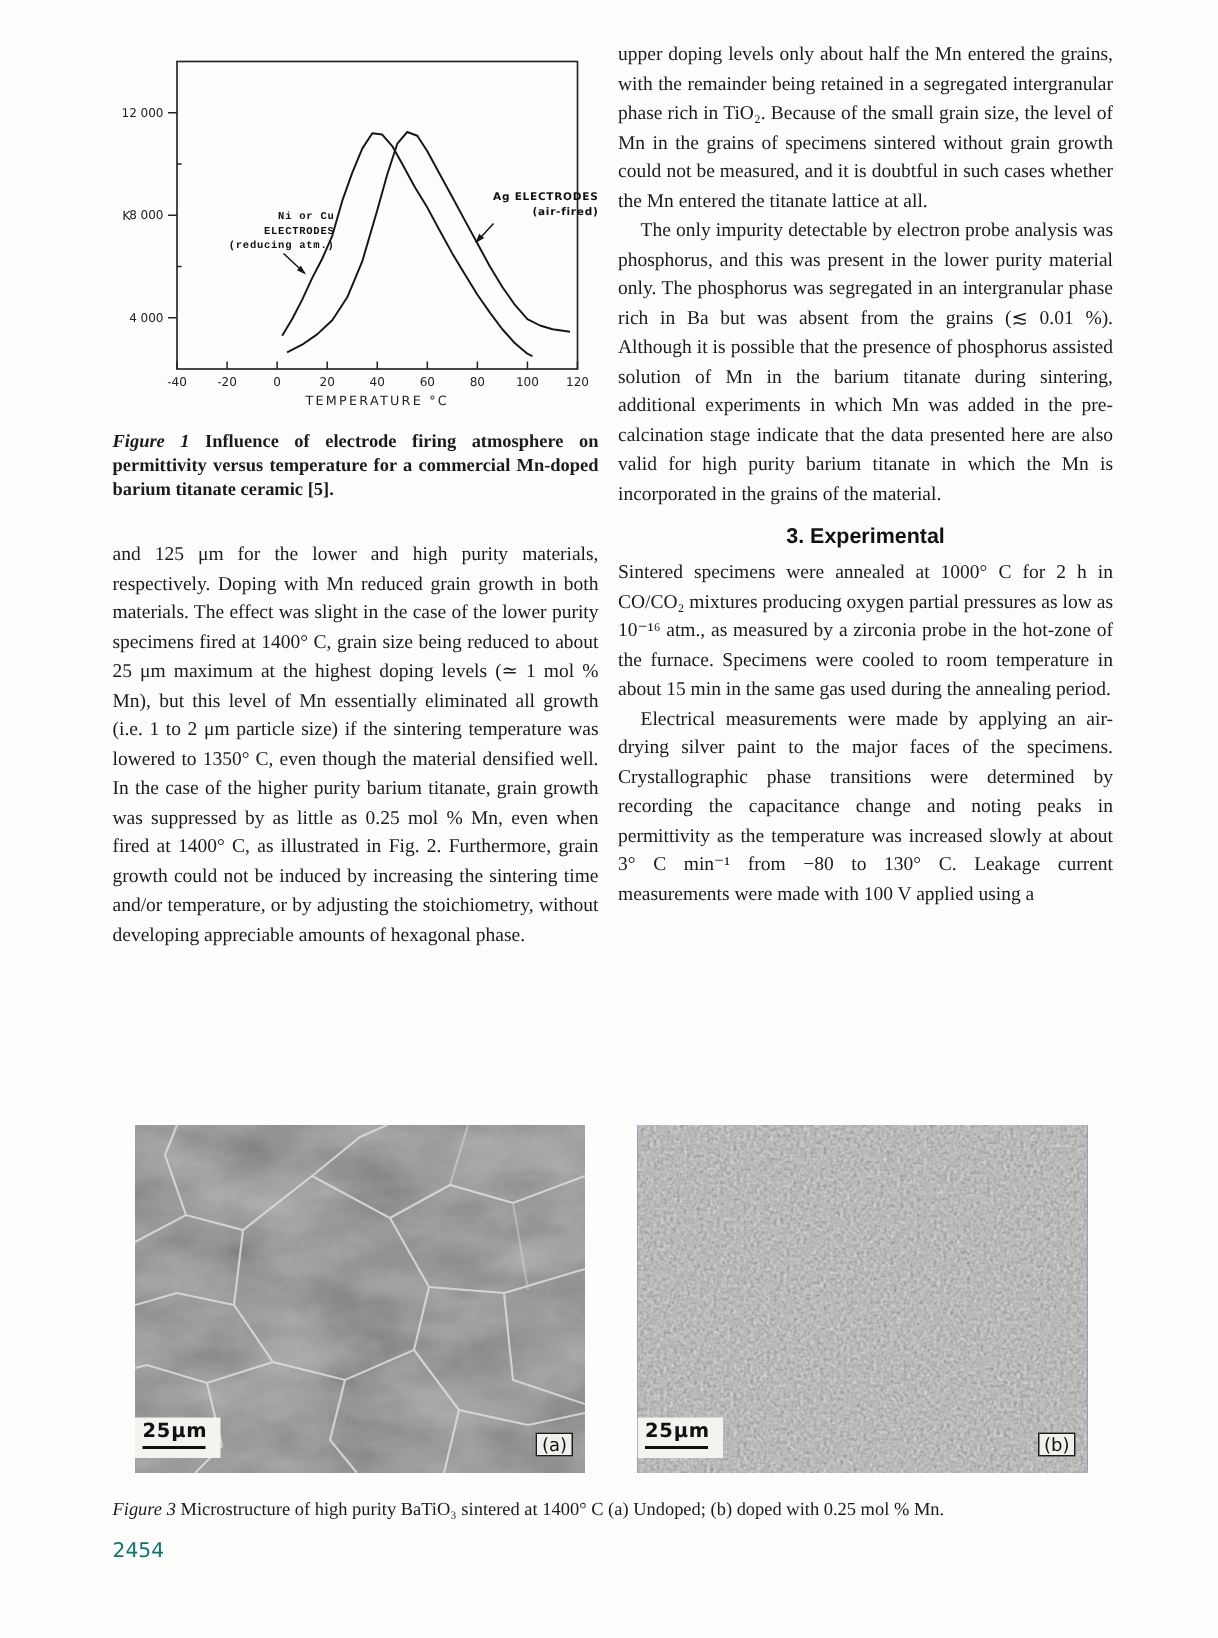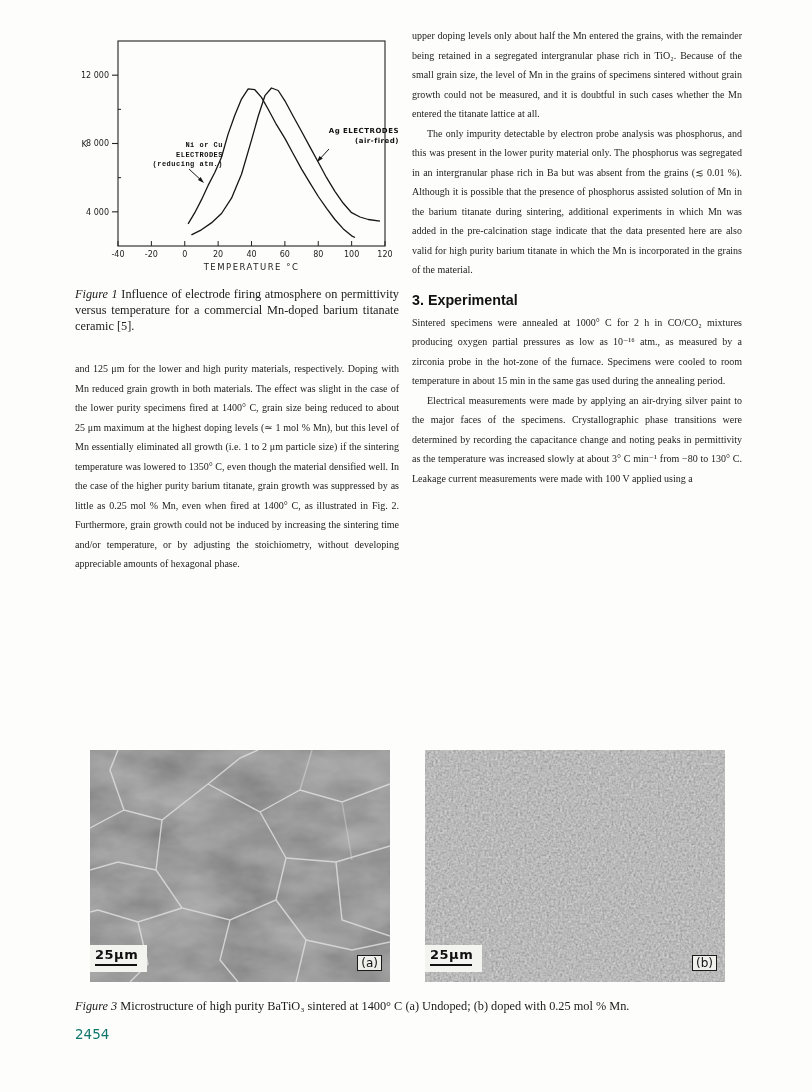--- a/index.html
+++ b/index.html
@@ -9,27 +9,27 @@
   .col-left{left:75px;top:28px;width:324px;}
   .col-right{left:412px;top:26px;width:330px;}
   .figure1{position:relative;width:324px;height:250px;}
   #chart-svg{display:block;width:324px;height:250px;}
   .tick{font:8px "DejaVu Sans",sans-serif;fill:#222;}
   .axis-label{font:8.5px "DejaVu Sans",sans-serif;letter-spacing:1.5px;fill:#222;}
   .anno{position:absolute;font:bold 7px "DejaVu Sans",sans-serif;letter-spacing:.5px;
         color:#111;text-align:right;line-height:9.5px;}
   .anno-ni{left:52px;top:113px;width:96px;font-family:Liberation Mono, monospace;}
   .anno-ag{left:228px;top:99px;width:96px;}
-  .caption{margin:8px 0 0;font-size:12.3px;line-height:16px;text-align:justify;}
+  .caption{margin:8px 0 0;font-size:12.3px;line-height:16px;text-align:justify;font-weight:bold;}
   .figlabel{font-style:italic;}
-  .body{margin:0;font-size:10px;line-height:19.5px;text-align:justify;}
+  .body{margin:0;font-size:13px;line-height:19.5px;text-align:justify;}
   .body.cont{text-indent:0;}
   .body.indent{text-indent:15px;}
   .mt{margin-top:25px;}
-  .section-heading{margin:12px 0 5px;font:bold 14.3px "Liberation Sans","DejaVu Sans",sans-serif;color:#111;}
+  .section-heading{margin:12px 0 5px;font:bold 14.3px "Liberation Sans","DejaVu Sans",sans-serif;color:#111;text-align:center;}
   .fig2{position:absolute;left:90px;top:750px;display:flex;gap:35px;}
   .micro{position:relative;width:300px;height:232px;background:#0c4a6e;overflow:hidden;}
   .micro svg{position:absolute;left:0;top:0;}
   .scalebar{position:absolute;left:0;bottom:10px;background:#f3f3f0;padding:2px 9px 6px 5px;line-height:13px;}
   .scalebar-text{font:bold 13px "DejaVu Sans",sans-serif;color:#111;letter-spacing:.5px;}
   .scalebar-line{display:block;width:42px;height:2px;background:#111;margin-top:2px;}
   .panel-label{position:absolute;right:8px;bottom:11px;background:#efefec;border:1.5px solid #1a1a1a;
                padding:0 3px;font:12px "DejaVu Sans",sans-serif;color:#111;}
   .fig2-caption{position:absolute;left:75px;top:998px;width:668px;margin:0;font-size:12.3px;line-height:16px;}
   .page-num{position:absolute;left:75px;top:1026px;font:13.5px "DejaVu Sans","Liberation Sans",sans-serif;color:#0f766e;}

